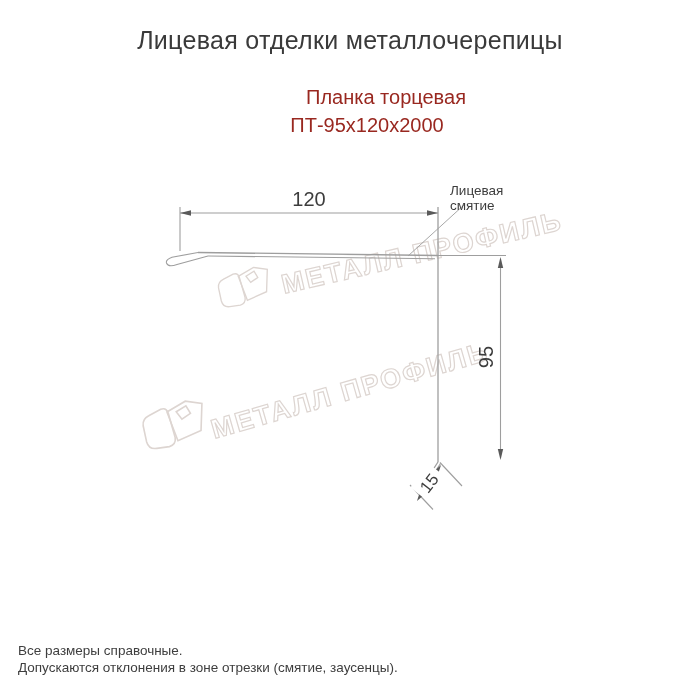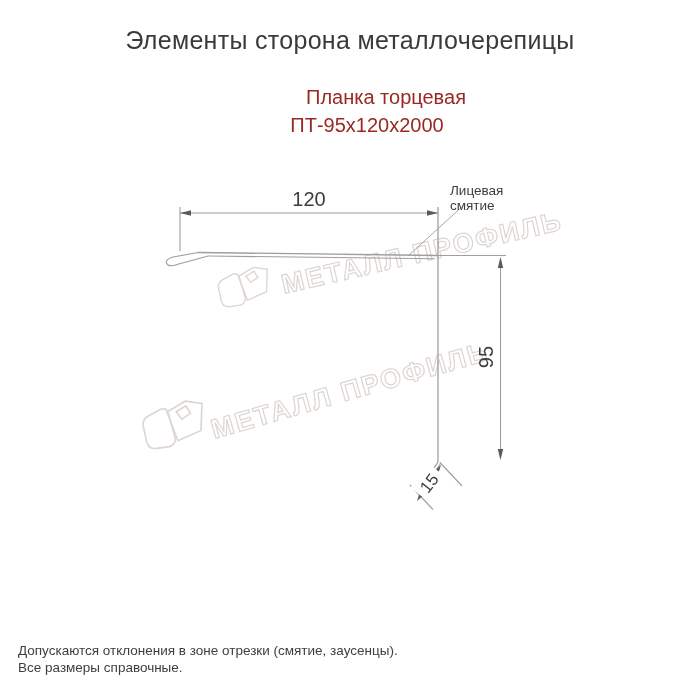--- a/index.html
+++ b/index.html
@@ -39,21 +39,21 @@
   .footer{
     position:absolute;left:18px;top:642px;z-index:3;
     font-size:13.5px;line-height:17px;color:#3e3e3e;
   }
 </style>
 </head>
 <body>
 
 <div class="page">
 
-  <div class="title">Элементы сторона металлочерепицы</div>
+  <div class="title">Лицевая отделки металлочерепицы</div>
   <div class="product-name">Планка торцевая</div>
   <div class="product-code">ПТ-95х120х2000</div>
 
   <div class="watermark-logo wm-logo-1">
     <svg width="68" height="48" viewBox="0 0 64 50" fill="none" stroke="#ddd5d1" stroke-width="1.4">
       <path d="M14,42 Q7,42 6,35 L5,21 Q5,15 11,13 L22,9 Q27,8 28,13 L31,35 Q31,41 25,42 Z"></path>
       <path d="M27,12 L44,5 L58,9 L54,32 L33,38 Z"></path>
       <path d="M35,13 L44,9 L47,16 L39,20 Z"></path>
     </svg>
   </div>
@@ -111,17 +111,17 @@
       <text class="dim-text-small" x="429" y="489" text-anchor="middle">15</text>
     </g>
   </svg>
 
   <div class="face-label">
     <div>Лицевая</div>
     <div>смятие</div>
   </div>
 
   <div class="footer">
+    <div>Все размеры справочные.</div>
     <div>Допускаются отклонения в зоне отрезки (смятие, заусенцы).</div>
-    <div>Все размеры справочные.</div>
   </div>
 
 </div>
 
 </body></html>

